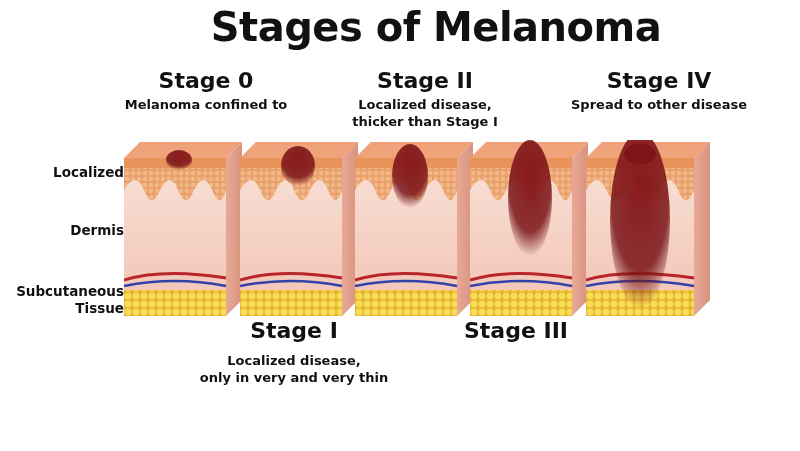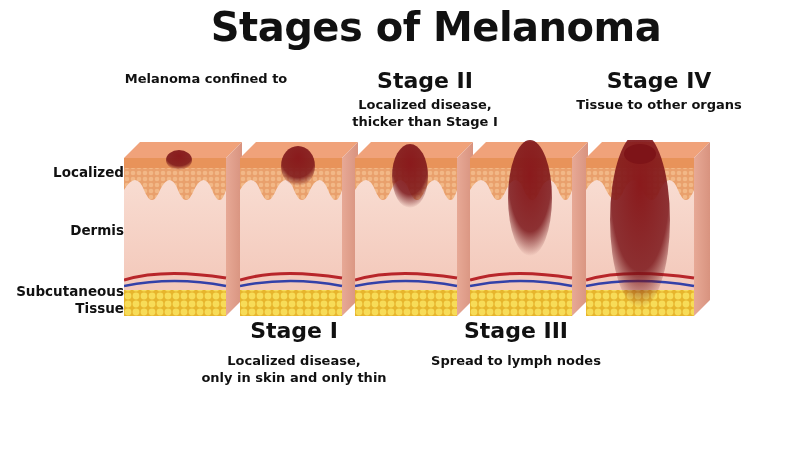--- a/index.html
+++ b/index.html
@@ -11,29 +11,30 @@
   .layer-label{position:absolute;font-size:13.5px;font-weight:bold;text-align:right;right:676px;line-height:17px;}
   .block{position:absolute;top:140px;width:118px;height:178px;}
   .block svg{display:block;}
 </style>
 </head>
 <body>
 
 <div class="title">Stages of Melanoma</div>
 
 <div class="stage" style="left:106px;top:68px;">
+  <div class="name">Stage 0</div>
   <div class="desc"><span>Melanoma confined to</span><br></div>
 </div>
 <div class="stage" style="left:325px;top:68px;">
   <div class="name">Stage II</div>
   <div class="desc"><span>Localized disease,</span><br><span>thicker than Stage I</span></div>
 </div>
 <div class="stage" style="left:559px;top:68px;">
   <div class="name">Stage IV</div>
-  <div class="desc"><span>Tissue to other organs</span></div>
+  <div class="desc"><span>Spread to other disease</span></div>
 </div>
 
 <div class="layer-label" style="top:164px;">Localized</div>
 <div class="layer-label" style="top:222px;">Dermis</div>
 <div class="layer-label" style="top:283px;">
   <span>Subcutaneous</span><br><span>Tissue</span>
 </div>
 
 <svg width="0" height="0" style="position:absolute">
   <defs>
@@ -127,18 +128,17 @@
     <path d="M0,140 Q40,128 108,138" stroke="#b8262a" stroke-width="3" fill="none"></path>
     <path d="M0,146 Q50,136 108,146" stroke="#3341a8" stroke-width="2.5" fill="none"></path>
     <rect x="0" y="150" width="108" height="26" fill="url(#fatP)"></rect>
     <ellipse cx="54" cy="80" rx="30" ry="88" fill="url(#tumorG)"></ellipse>
     <ellipse cx="54" cy="14" rx="16" ry="10" fill="#7e1418"></ellipse>
   </svg>
 </div>
 
 <div class="stage" style="left:194px;top:318px;">
   <div class="name">Stage I</div>
-  <div class="desc" style="margin-top:8px;"><span>Localized disease,</span><br><span>only in skin and only thin</span></div>
+  <div class="desc" style="margin-top:8px;"><span>Localized disease,</span><br><span>only in very and very thin</span></div>
 </div>
 <div class="stage" style="left:416px;top:318px;">
   <div class="name">Stage III</div>
-  <div class="desc" style="margin-top:8px;"><span>Spread to lymph nodes</span></div>
 </div>
 
 </body></html>

